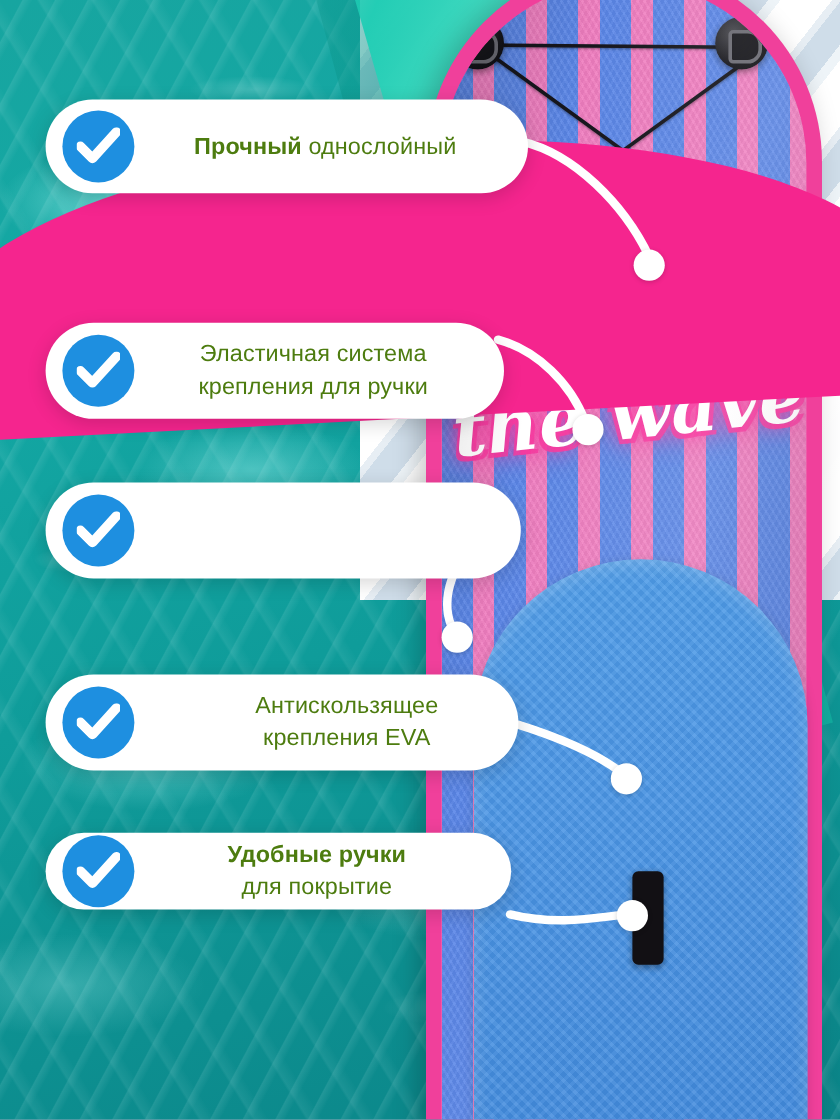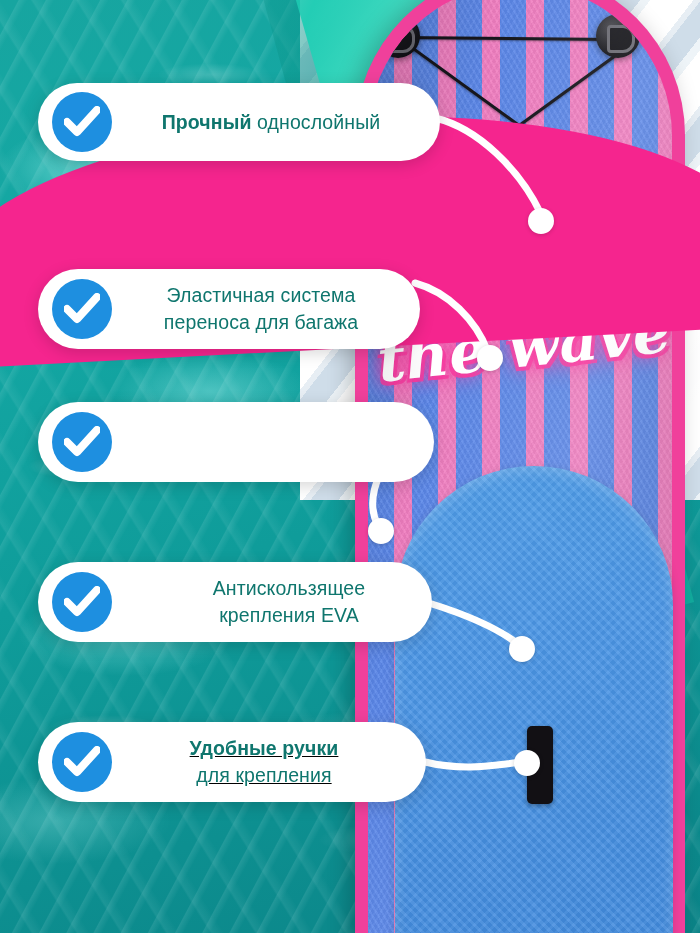--- a/index.html
+++ b/index.html
@@ -169,21 +169,21 @@
     background:#ffffff;border-radius:46px;
     box-shadow:0 4px 16px rgba(0,0,0,.16);
     padding:13px 26px 13px 14px;box-sizing:border-box;
   }
   .chk{
     flex:0 0 auto;width:60px;height:60px;border-radius:50%;
     background:#1e8fe0;position:relative;margin-right:16px;
   }
   .chk svg{position:absolute;left:12px;top:14px;}
   .ctext{
-    flex:1 1 auto;text-align:center;color:#0f766e;
+    flex:1 1 auto;text-align:center;color:#4d7c0f;
     font-size:19.5px;line-height:1.38;letter-spacing:.1px;
   }
   .ctext .b{font-weight:700;}
   .ctext .r{font-weight:400;}
 
   
   #connectors{position:absolute;inset:0;pointer-events:none;}
   .endpt{position:absolute;width:26px;height:26px;border-radius:50%;background:#fff;box-shadow:0 1px 4px rgba(0,0,0,.18);}
 </style>
 </head>
@@ -257,21 +257,21 @@
   </div>
 
   <div class="card" style="left:38px;top:245px;width:382px;height:80px;margin-top:24px;">
     <div class="chk">
       <svg width="36" height="32" viewBox="0 0 36 32">
         <path d="M3 16 L13 26 L33 4" stroke="#ffffff" stroke-width="8" fill="none" stroke-linecap="round" stroke-linejoin="round"></path>
       </svg>
     </div>
     <div class="ctext">
       <span class="r">Эластичная система</span><br>
-      <span class="r">переноса для багажа</span>
+      <span class="r">крепления для ручки</span>
     </div>
   </div>
 
   <div class="card" style="left:38px;top:402px;width:396px;height:80px;">
     <div class="chk">
       <svg width="36" height="32" viewBox="0 0 36 32">
         <path d="M3 16 L13 26 L33 4" stroke="#ffffff" stroke-width="8" fill="none" stroke-linecap="round" stroke-linejoin="round"></path>
       </svg>
     </div>
   </div>
@@ -281,25 +281,25 @@
       <svg width="36" height="32" viewBox="0 0 36 32">
         <path d="M3 16 L13 26 L33 4" stroke="#ffffff" stroke-width="8" fill="none" stroke-linecap="round" stroke-linejoin="round"></path>
       </svg>
     </div>
     <div class="ctext">
       <span class="r">Антискользящее</span><br>
       <span class="r">крепления EVA</span>
     </div>
   </div>
 
-  <div class="card" style="left:38px;top:722px;width:388px;height:80px;text-decoration:underline;">
+  <div class="card" style="left:38px;top:694px;width:388px;height:64px;">
     <div class="chk">
       <svg width="36" height="32" viewBox="0 0 36 32">
         <path d="M3 16 L13 26 L33 4" stroke="#ffffff" stroke-width="8" fill="none" stroke-linecap="round" stroke-linejoin="round"></path>
       </svg>
     </div>
     <div class="ctext">
       <span class="b">Удобные ручки</span><br>
-      <span class="r">для крепления</span>
+      <span class="r">для покрытие</span>
     </div>
   </div>
 
 </div>
 
 </body></html>

